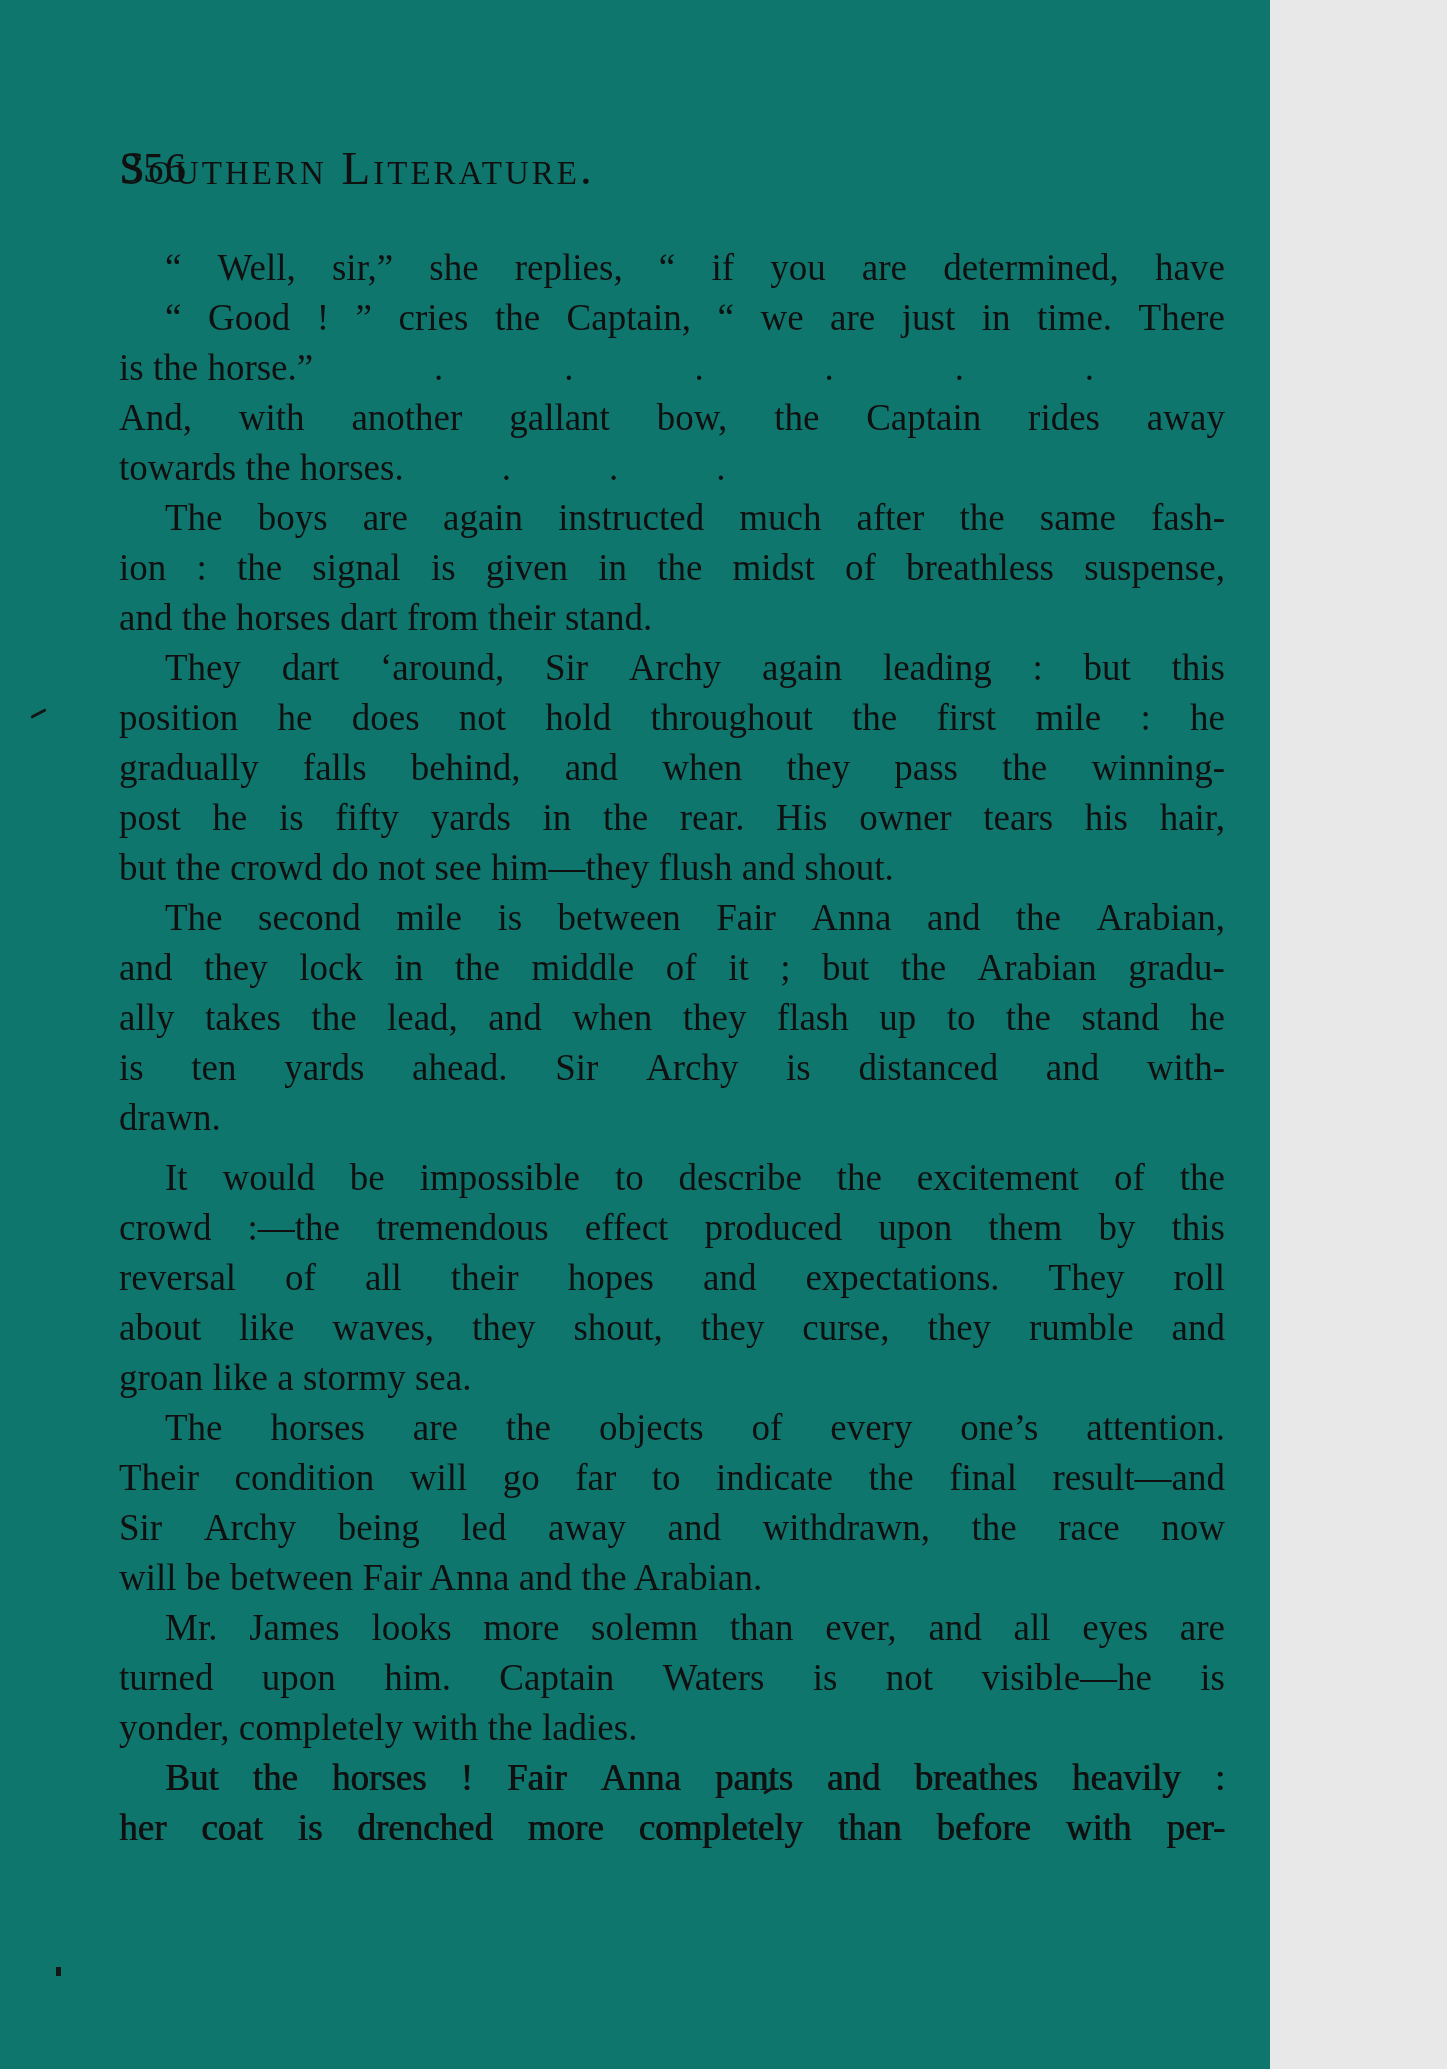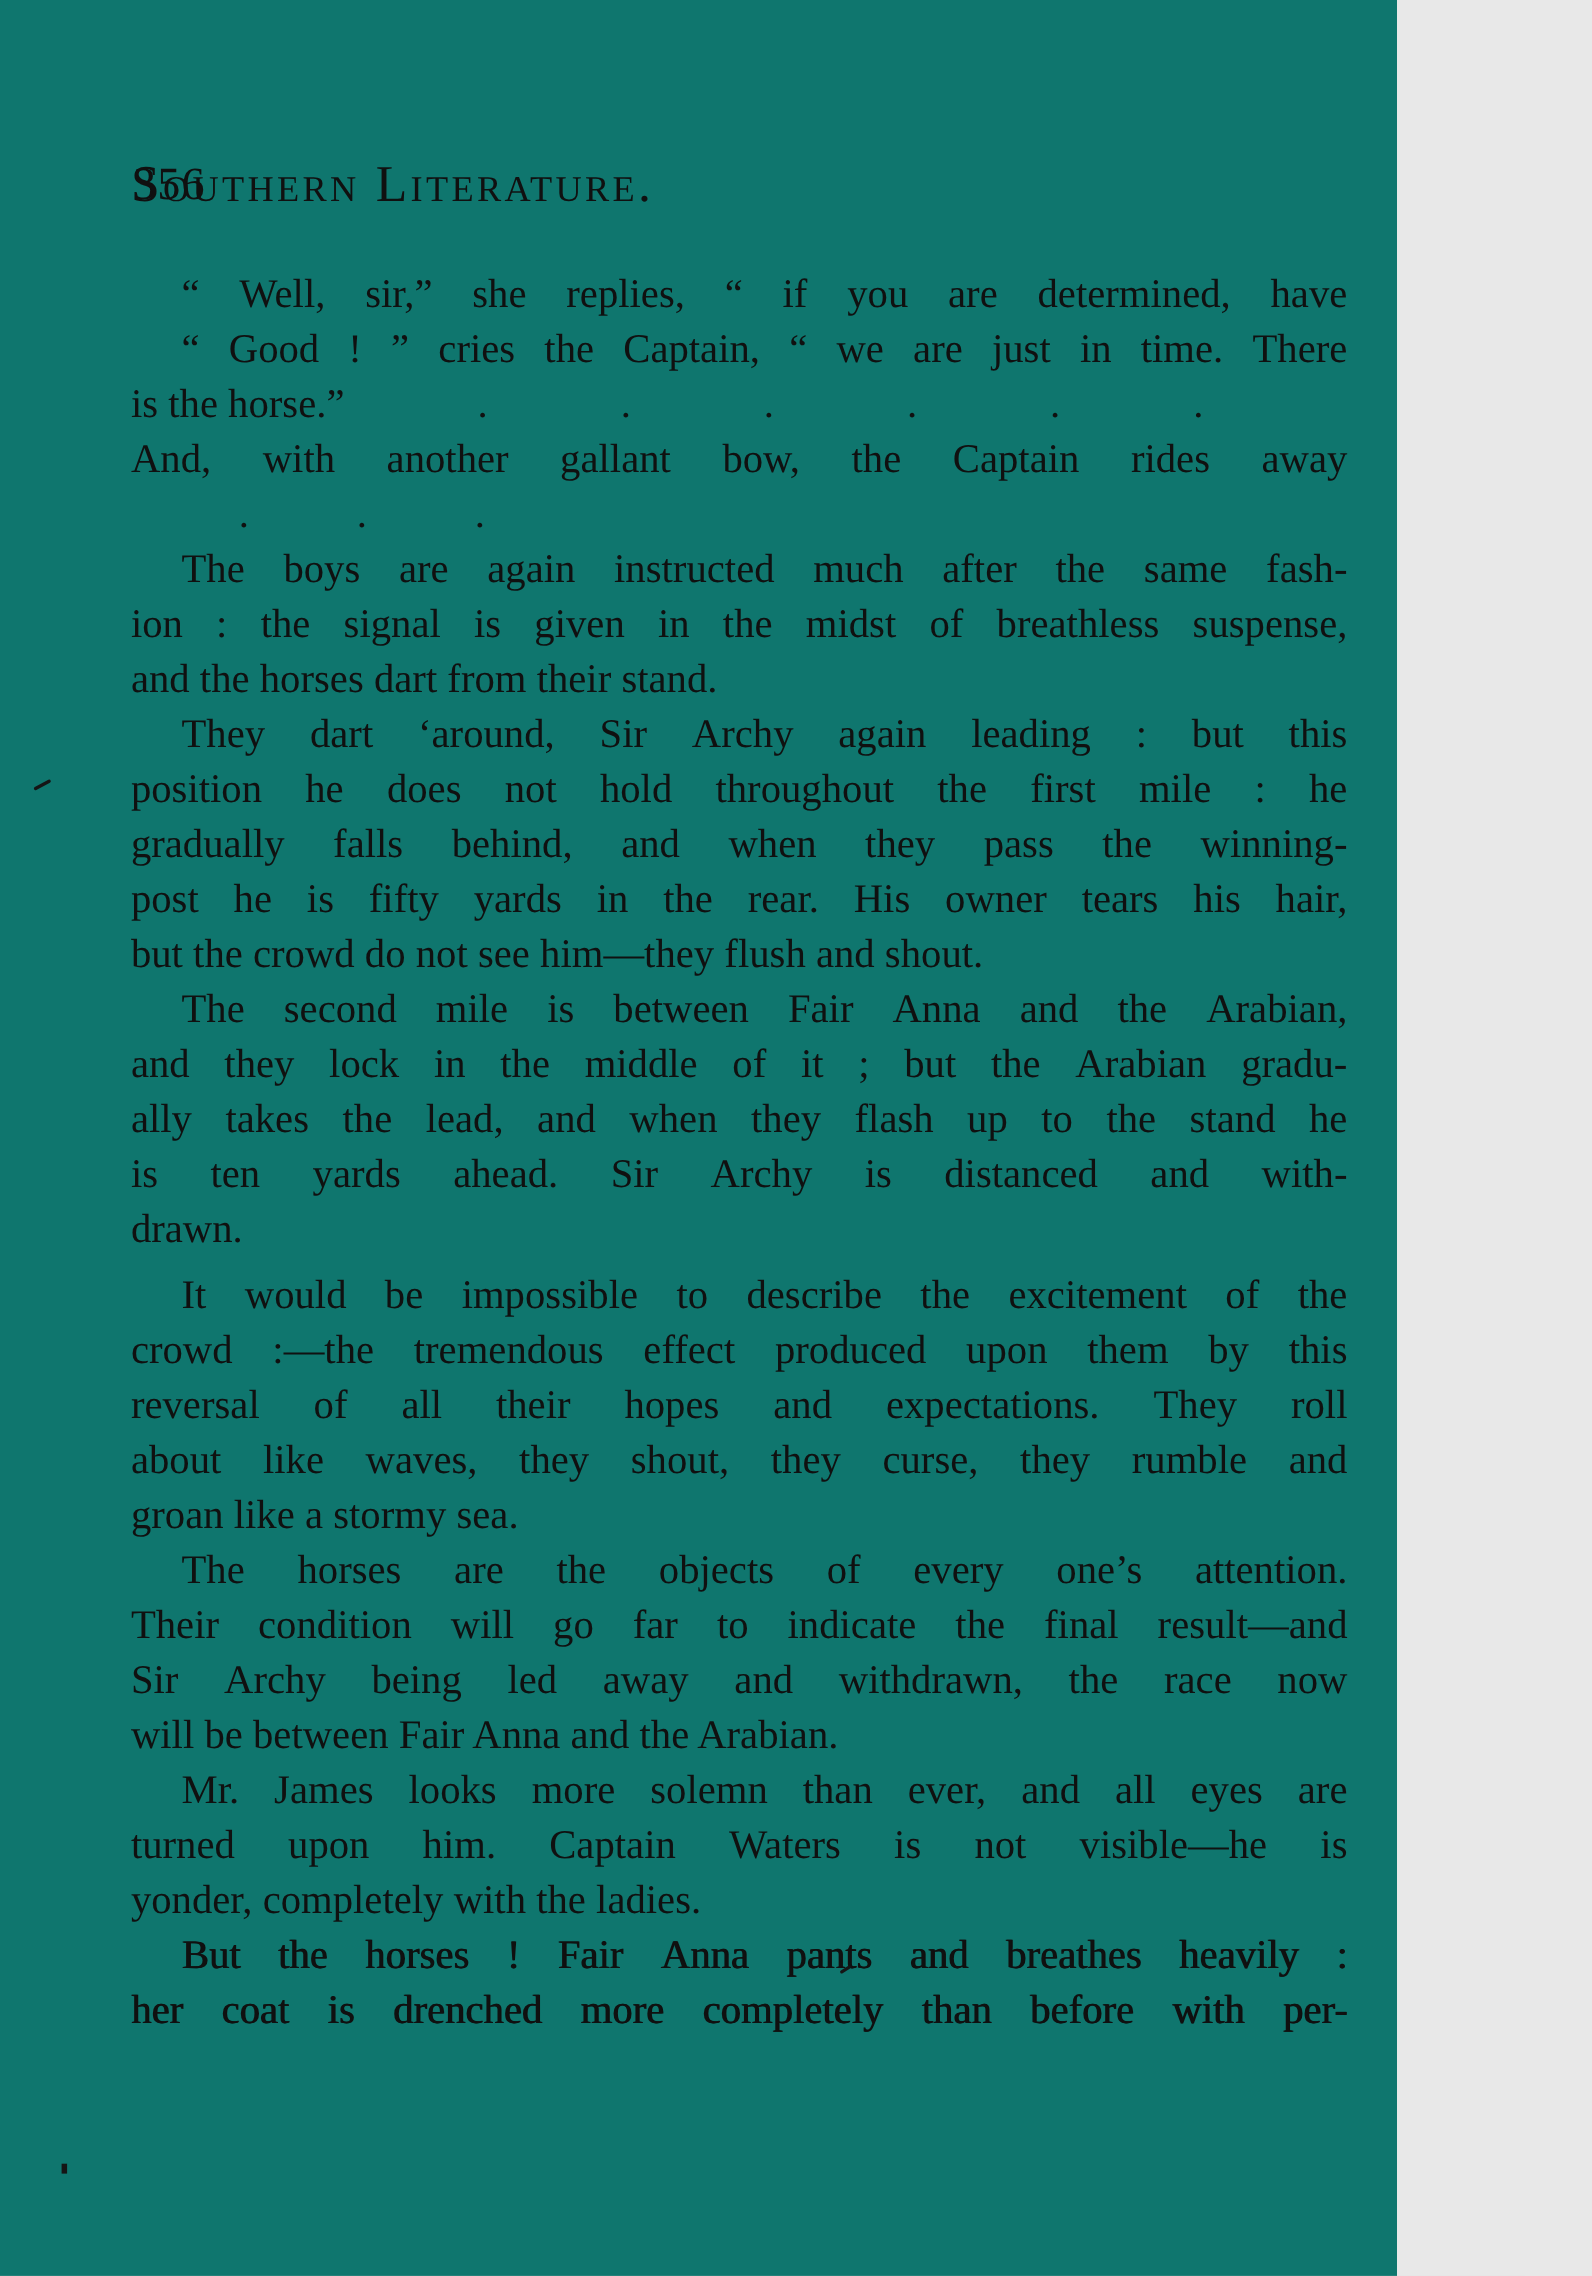--- a/index.html
+++ b/index.html
@@ -112,20 +112,21 @@
         <span>with</span>
         <span>another</span>
         <span>gallant</span>
         <span>bow,</span>
         <span>the</span>
         <span>Captain</span>
         <span>rides</span>
         <span>away</span>
       </div>
       <div class="line dotted">
+        <span class="dtext">towards the horses.</span>
         <span class="dots short">
           <span class="dot">.</span>
           <span class="dot">.</span>
           <span class="dot">.</span>
         </span>
       </div>
       <div class="line justify indent">
         <span>The</span>
         <span>boys</span>
         <span>are</span>

